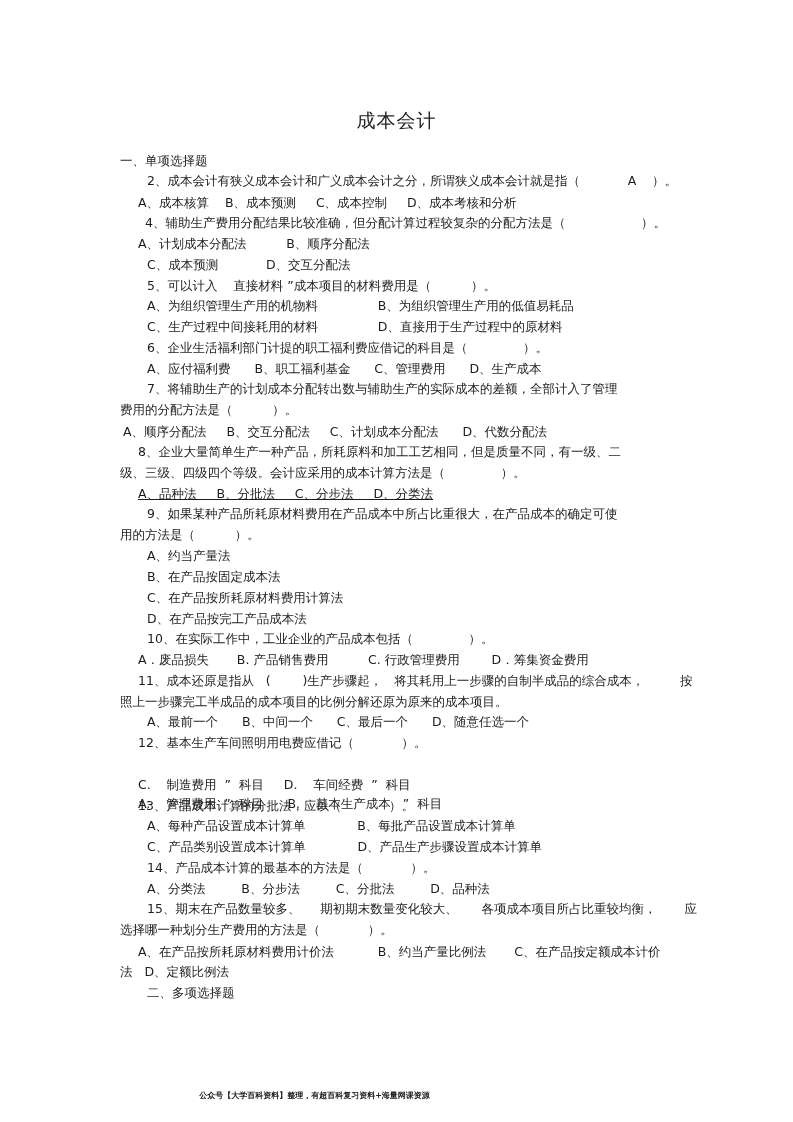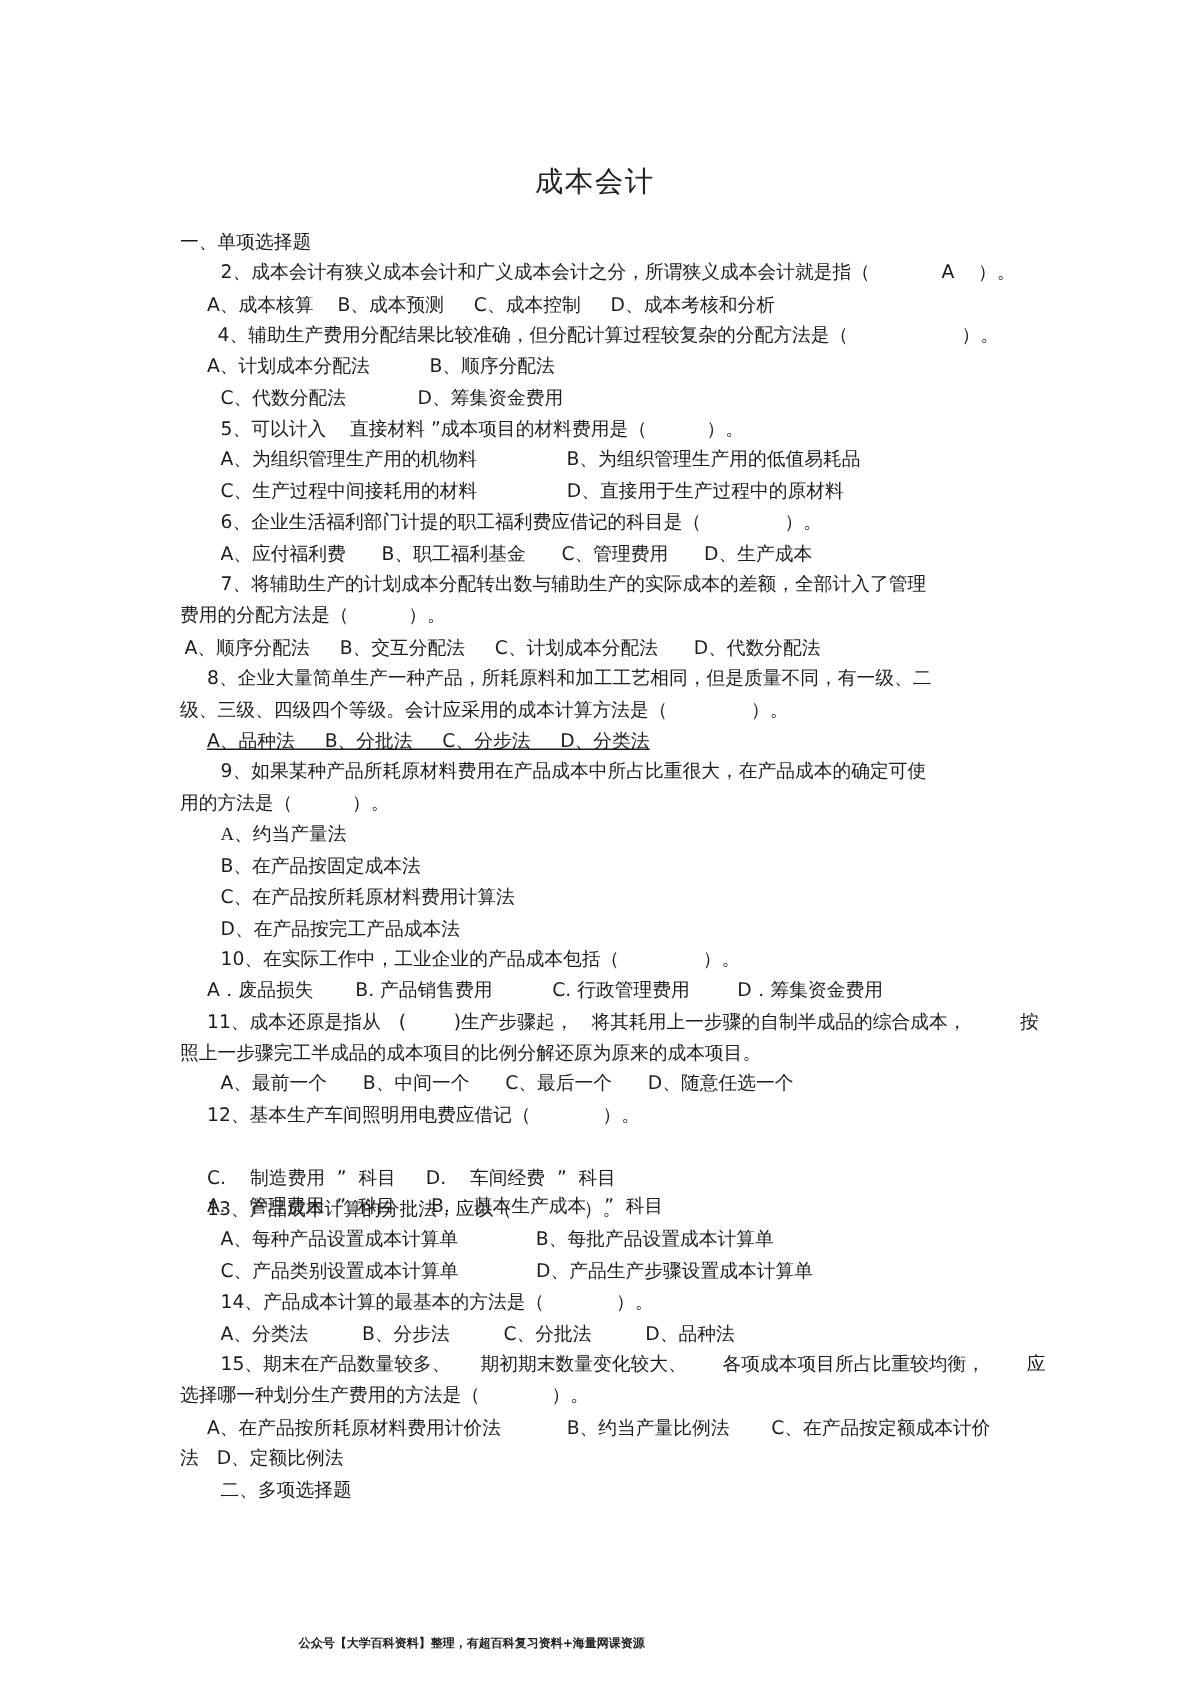--- a/index.html
+++ b/index.html
@@ -15,35 +15,35 @@
 <body>
 
 <div>
   <div class="title">成本会计</div>
   <div id="lines">
       <div class="line" style="top: 153px; left: 120px;">一、单项选择题</div>
       <div class="line" style="top: 173px; left: 147px;">2、成本会计有狭义成本会计和广义成本会计之分，所谓狭义成本会计就是指（            A    ）。</div>
       <div class="line" style="top: 195px; left: 138px;">A、成本核算    B、成本预测     C、成本控制     D、成本考核和分析</div>
       <div class="line" style="top: 215px; left: 145px;">4、辅助生产费用分配结果比较准确，但分配计算过程较复杂的分配方法是（                   ）。</div>
       <div class="line" style="top: 236px; left: 138px;">A、计划成本分配法          B、顺序分配法</div>
-      <div class="line" style="top: 257px; left: 147px;">C、代数分配法            D、筹集资金费用</div>
+      <div class="line" style="top: 257px; left: 147px;">C、成本预测            D、交互分配法</div>
       <div class="line" style="top: 278px; left: 147px;">5、可以计入    直接材料 ”成本项目的材料费用是（          ）。</div>
       <div class="line" style="top: 298px; left: 147px;">A、为组织管理生产用的机物料               B、为组织管理生产用的低值易耗品</div>
       <div class="line" style="top: 319px; left: 147px;">C、生产过程中间接耗用的材料               D、直接用于生产过程中的原材料</div>
       <div class="line" style="top: 340px; left: 147px;">6、企业生活福利部门计提的职工福利费应借记的科目是（              ）。</div>
       <div class="line" style="top: 361px; left: 147px;">A、应付福利费      B、职工福利基金      C、管理费用      D、生产成本</div>
       <div class="line" style="top: 381px; left: 147px;">7、将辅助生产的计划成本分配转出数与辅助生产的实际成本的差额，全部计入了管理</div>
       <div class="line" style="top: 402px; left: 120px;">费用的分配方法是（          ）。</div>
       <div class="line" style="top: 424px; left: 123px;">A、顺序分配法     B、交互分配法     C、计划成本分配法      D、代数分配法</div>
       <div class="line" style="top: 444px; left: 138px;">8、企业大量简单生产一种产品，所耗原料和加工工艺相同，但是质量不同，有一级、二</div>
       <div class="line" style="top: 465px; left: 120px;">级、三级、四级四个等级。会计应采用的成本计算方法是（              ）。</div>
       <div class="line" style="top: 486px; left: 138px; text-decoration: underline;">A、品种法     B、分批法     C、分步法     D、分类法</div>
       <div class="line" style="top: 506px; left: 147px;">9、如果某种产品所耗原材料费用在产品成本中所占比重很大，在产品成本的确定可使</div>
       <div class="line" style="top: 527px; left: 120px;">用的方法是（          ）。</div>
-      <div class="line" style="top: 548px; left: 147px; font-family: Liberation Serif, serif;">A、约当产量法</div>
+      <div class="line" style="top: 548px; left: 147px;">A、约当产量法</div>
       <div class="line" style="top: 569px; left: 147px;">B、在产品按固定成本法</div>
       <div class="line" style="top: 590px; left: 147px;">C、在产品按所耗原材料费用计算法</div>
       <div class="line" style="top: 611px; left: 147px;">D、在产品按完工产品成本法</div>
       <div class="line" style="top: 631px; left: 147px;">10、在实际工作中，工业企业的产品成本包括（              ）。</div>
       <div class="line" style="top: 652px; left: 138px;">A．废品损失       B. 产品销售费用          C. 行政管理费用        D．筹集资金费用</div>
       <div class="line" style="top: 673px; left: 138px;">11、成本还原是指从   (        )生产步骤起，   将其耗用上一步骤的自制半成品的综合成本，         按</div>
       <div class="line" style="top: 694px; left: 120px;">照上一步骤完工半成品的成本项目的比例分解还原为原来的成本项目。</div>
       <div class="line" style="top: 714px; left: 147px;">A、最前一个      B、中间一个      C、最后一个      D、随意任选一个</div>
       <div class="line" style="top: 735px; left: 138px;">12、基本生产车间照明用电费应借记（            ）。</div>
       <div class="line" style="top: 756px; left: 138px; margin-top: 40px;">A.    管理费用  ”  科目      B.    基本生产成本   ”  科目</div>

